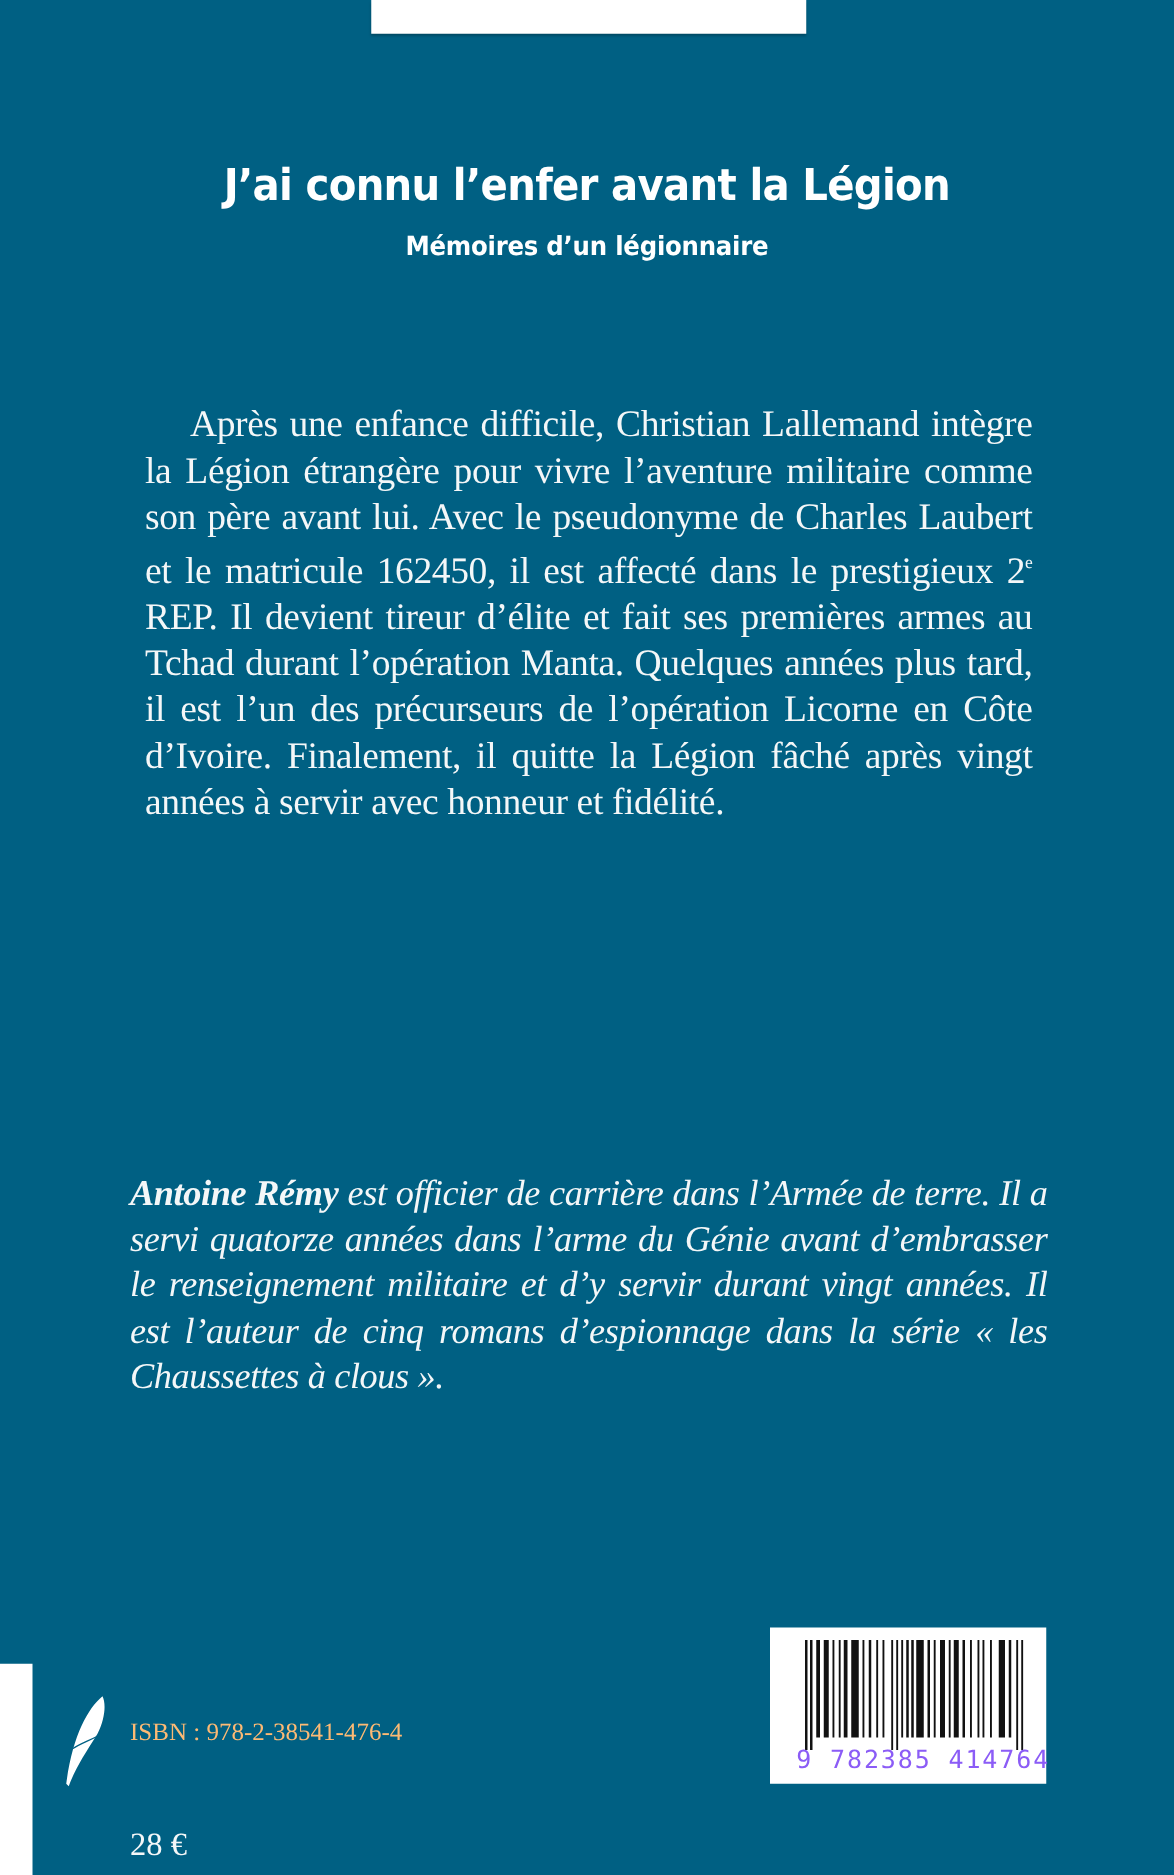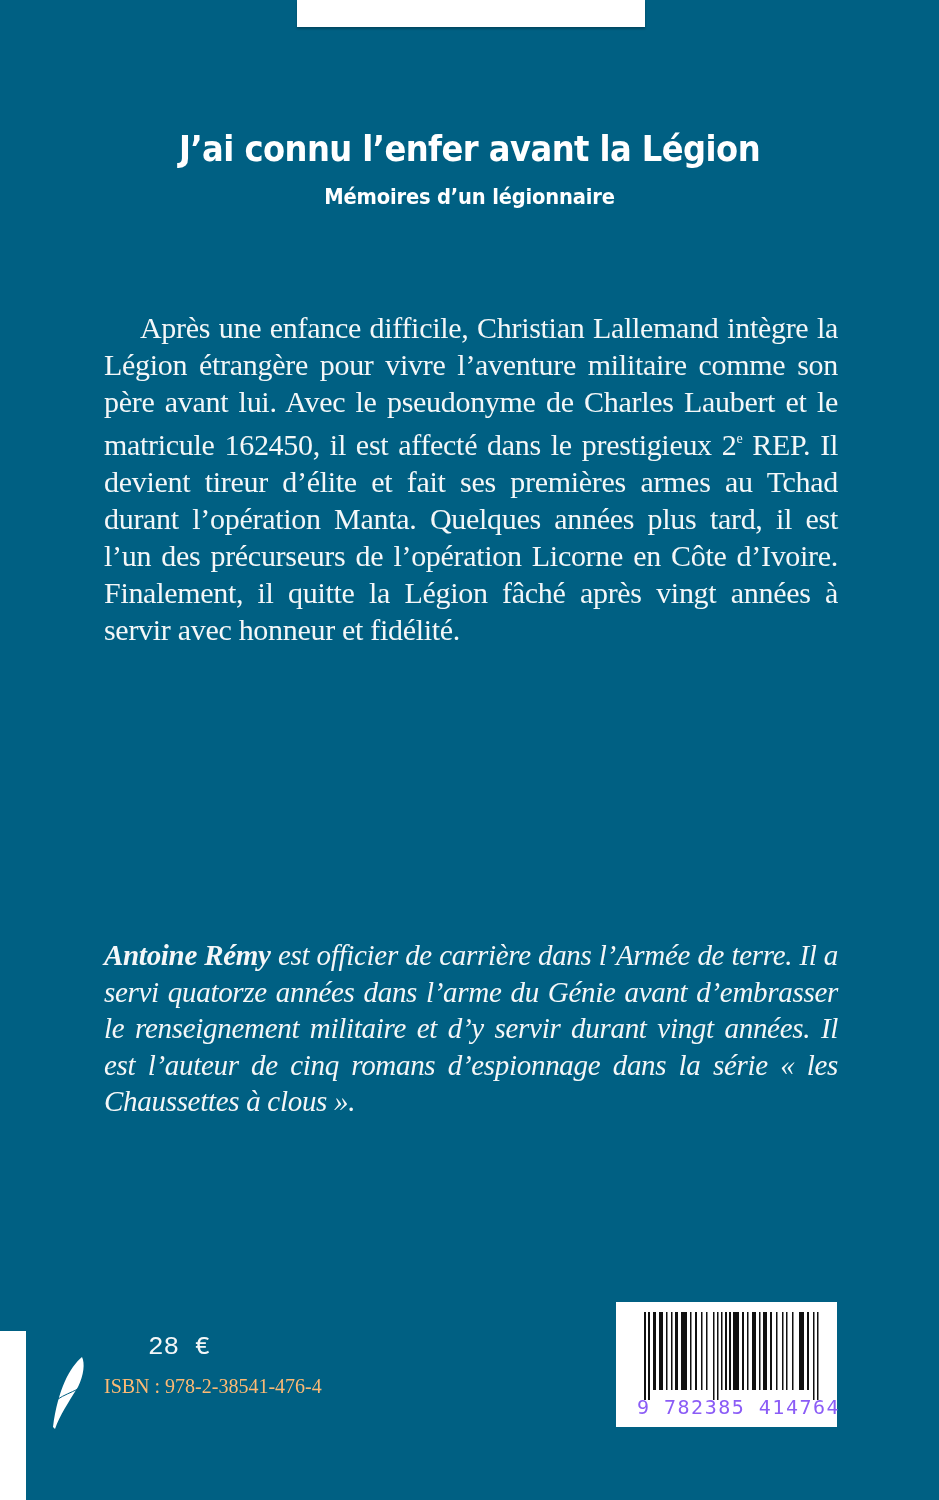--- a/index.html
+++ b/index.html
@@ -27,44 +27,43 @@
       position: absolute; left: 0; width: 939px; top: 185px; text-align: center;
       font-family: "DejaVu Sans", sans-serif; font-weight: bold;
       font-size: 21px; color: #ffffff; margin: 0; letter-spacing: -0.2px;
       transform: scaleX(0.93);
     }
     .blurb {
       position: absolute; left: 104px; width: 734px; top: 309px;
       font-family: "Liberation Serif", serif; font-size: 30px; line-height: 37px;
       text-align: justify; color: #f4f7f8; letter-spacing: -0.3px;
     }
-    .blurb p { margin: 0; text-indent: 36px; text-align-last: left; }
+    .blurb p { margin: 12px; text-indent: 36px; text-align-last: left; }
     .bio {
       position: absolute; left: 104px; width: 734px; top: 937px;
       font-family: "Liberation Serif", serif; font-style: italic;
       font-size: 29px; line-height: 36.5px; text-align: justify; color: #f4f7f8;
       letter-spacing: -0.3px; margin: 0;
     }
     .bio .author { font-weight: bold; margin-top: 44px; }
     .credits {
       position: absolute; left: 104px; top: 1293px;
       font-family: "Liberation Serif", serif; font-size: 20px; line-height: 29px;
       color: #f4f7f8;
     }
     .credits .line { display: block; white-space: nowrap; }
     .isbn {
       position: absolute; left: 104px; top: 1375px;
       font-family: "Liberation Serif", serif; font-size: 20px; color: #fdba74;
       white-space: nowrap;
     }
     .price {
-      position: absolute; left: 104px; top: 1332px;
-      font-family: Liberation Mono, monospace; font-size: 26px; color: #f4f7f8;
+      position: absolute; left: 104px; top: 1461px;
+      font-family: Liberation Serif, serif; font-size: 26px; color: #f4f7f8;
       white-space: nowrap;
-      margin-left: 44px;
     }
     .feather { position: absolute; left: 48px; top: 1355px; width: 40px; height: 80px; }
     .barcode-box {
       position: absolute; left: 616px; top: 1302px; width: 221px; height: 125px;
       background: #ffffff;
     }
     .bars { position: absolute; left: 18px; top: 10px; width: 190px; height: 88px; }
     .barcode-digits {
       position: absolute; left: 0; top: 93px; width: 221px; text-align: center;
       font-family: "DejaVu Sans Mono", monospace; font-size: 20px; color: #8b5cf6;

